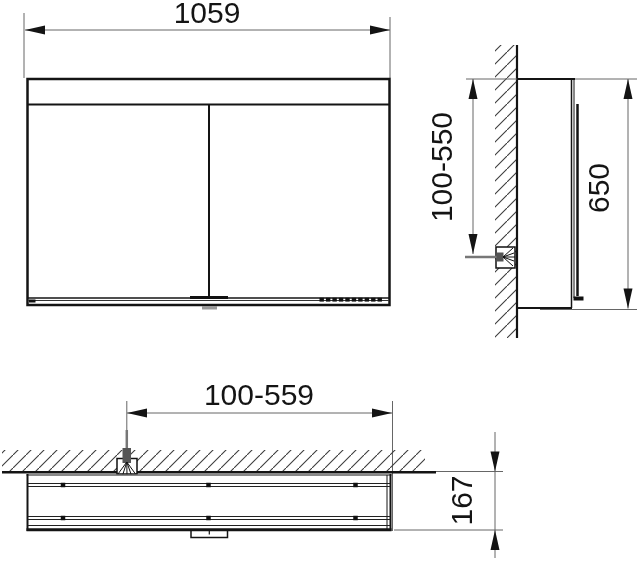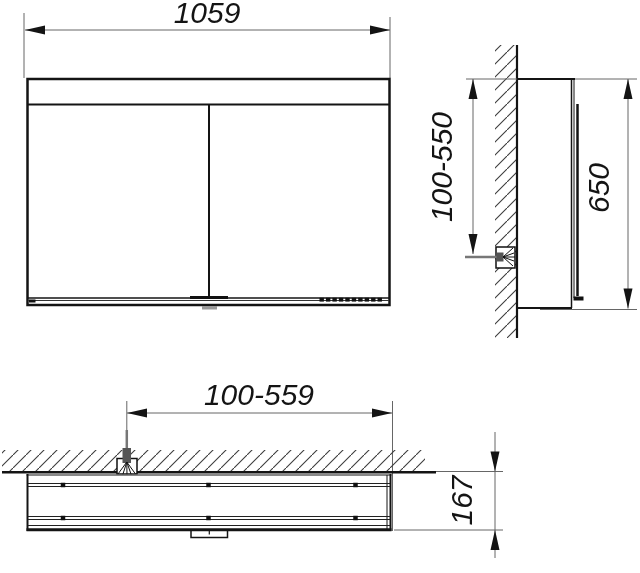--- a/index.html
+++ b/index.html
@@ -3,21 +3,20 @@
 <meta charset="utf-8">
 <style>
   html, body { margin: 0; padding: 0; background: #ffffff; }
   #canvas-wrap {
     position: relative;
     width: 640px;
     height: 573px;
     background: #ffffff;
     overflow: hidden;
     font-family: "Liberation Sans", sans-serif;
-    font-style: italic;
   }
   svg text {
     font-family: "Liberation Sans", sans-serif;
     font-size: 30px;
     fill: #141414;
   }
 </style>
 </head>
 <body>
 

